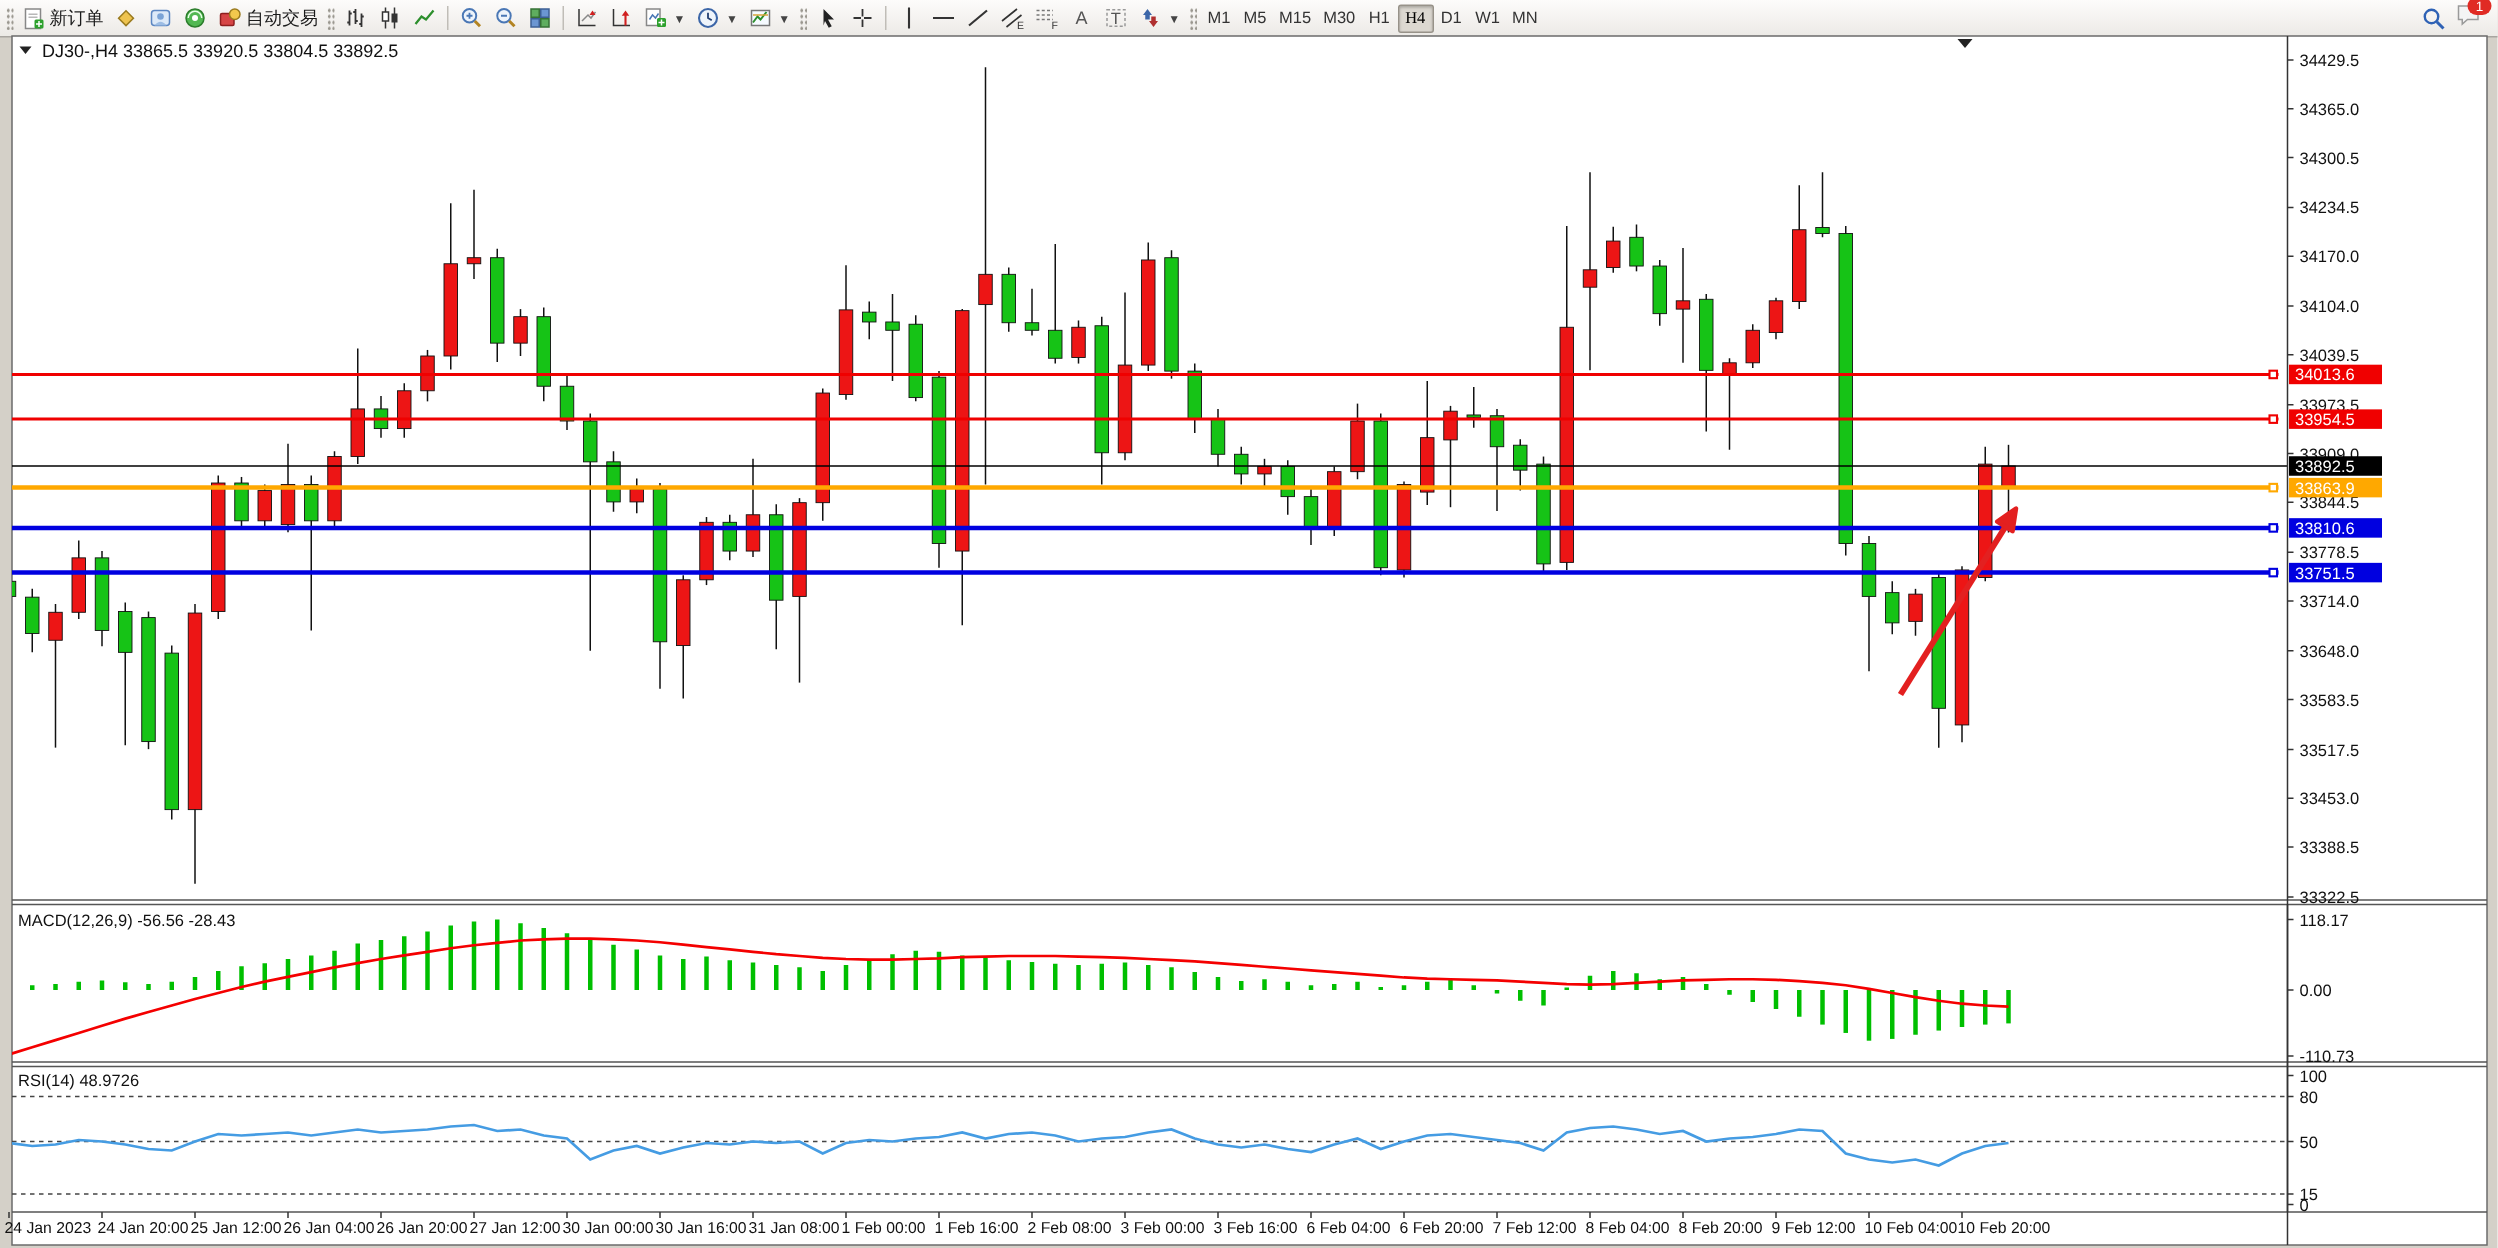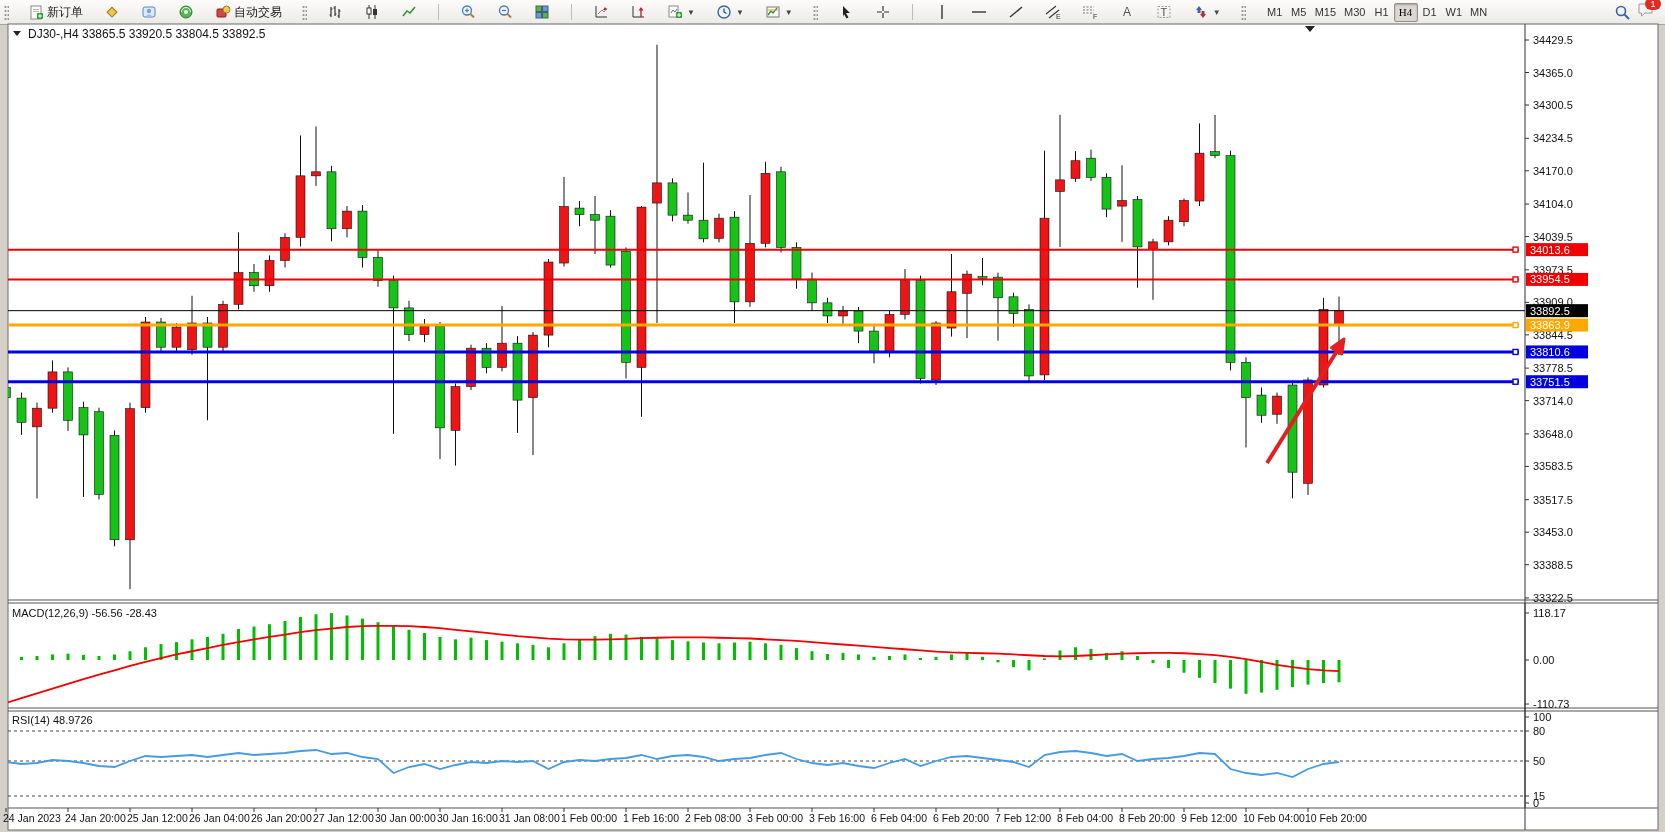--- a/index.html
+++ b/index.html
@@ -1,20 +1,20 @@
 <!DOCTYPE html>
 <html><head>
 <meta charset="utf-8">
 <style>
   html,body{margin:0;padding:0;}
   body{width:1665px;height:832px;background:#d4d0c8;font-family:"Liberation Sans",sans-serif;overflow:hidden;position:relative;}
   
   #toolbar{position:absolute;left:0;top:0;width:1665px;height:21px;
     background:linear-gradient(#fdfcfb,#eceae6);border-bottom:1px solid #a8a5a0;
-    display:flex;align-items:center;gap:15px;padding:12px 2px;box-sizing:border-box;}
+    display:flex;align-items:center;gap:1px;padding:12px 2px;box-sizing:border-box;}
   .grip{width:5px;height:15px;margin:0 2px;
     background-image:radial-gradient(circle,#9a978f 1px,transparent 1.2px);
     background-size:3px 4px;background-repeat:repeat;}
   .tbtn{height:19px;min-width:21px;display:flex;align-items:center;justify-content:center;
     border:1px solid transparent;border-radius:2px;padding:0 2px;box-sizing:border-box;cursor:default;gap:3px;}
   .tbtn .lbl{font-size:12px;color:#1a1a1a;white-space:nowrap;}
   .tfbtn{height:19px;min-width:24px;display:flex;align-items:center;justify-content:center;
     font-size:11px;color:#333;border:1px solid transparent;border-radius:2px;padding:0 3px;box-sizing:border-box;}
   .tfbtn.active{background:#dcd8d1;border:1px solid #979289;box-shadow:inset 0 1px 2px rgba(0,0,0,.25);color:#000;font-family:Liberation Serif, serif;}
   .dd{font-size:8px;color:#444;margin-left:1px;}

